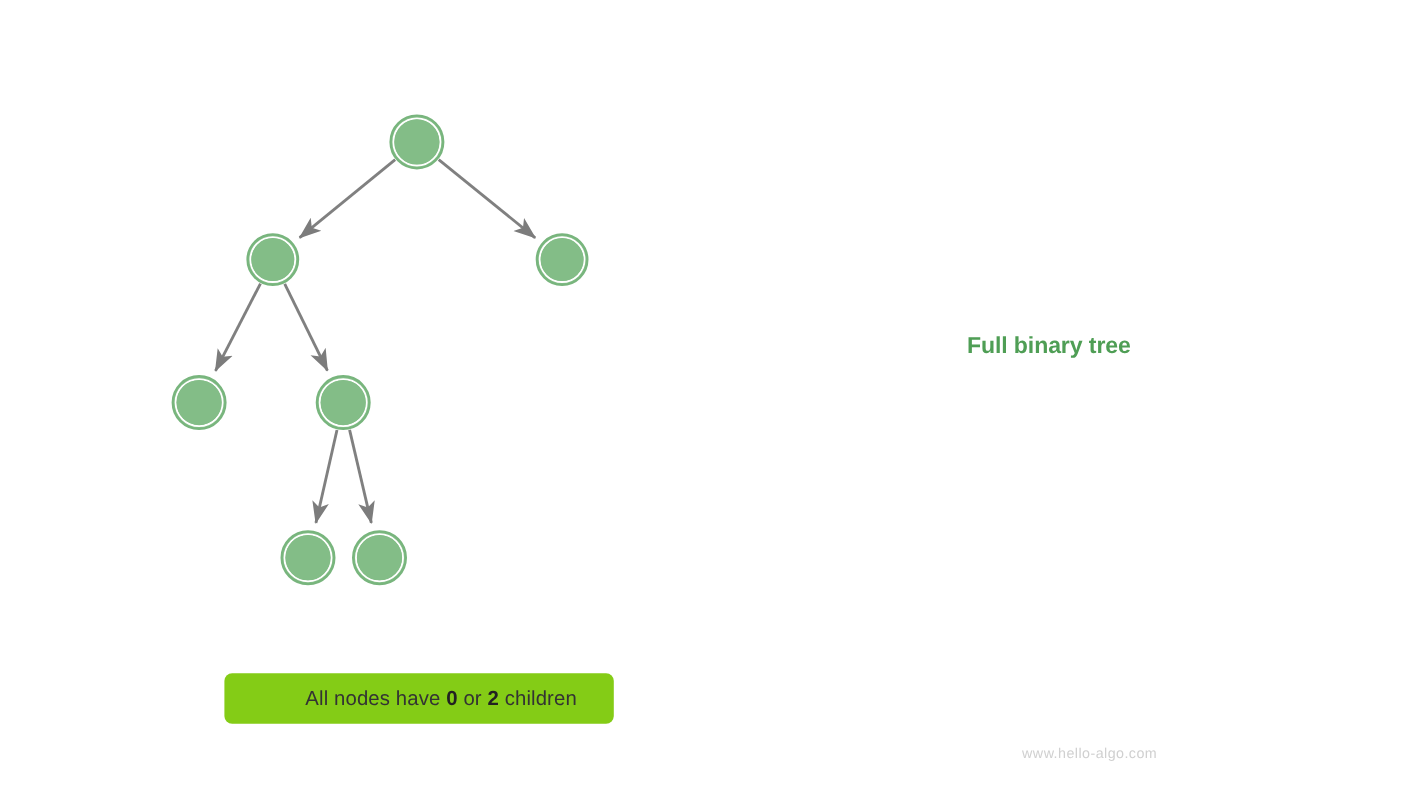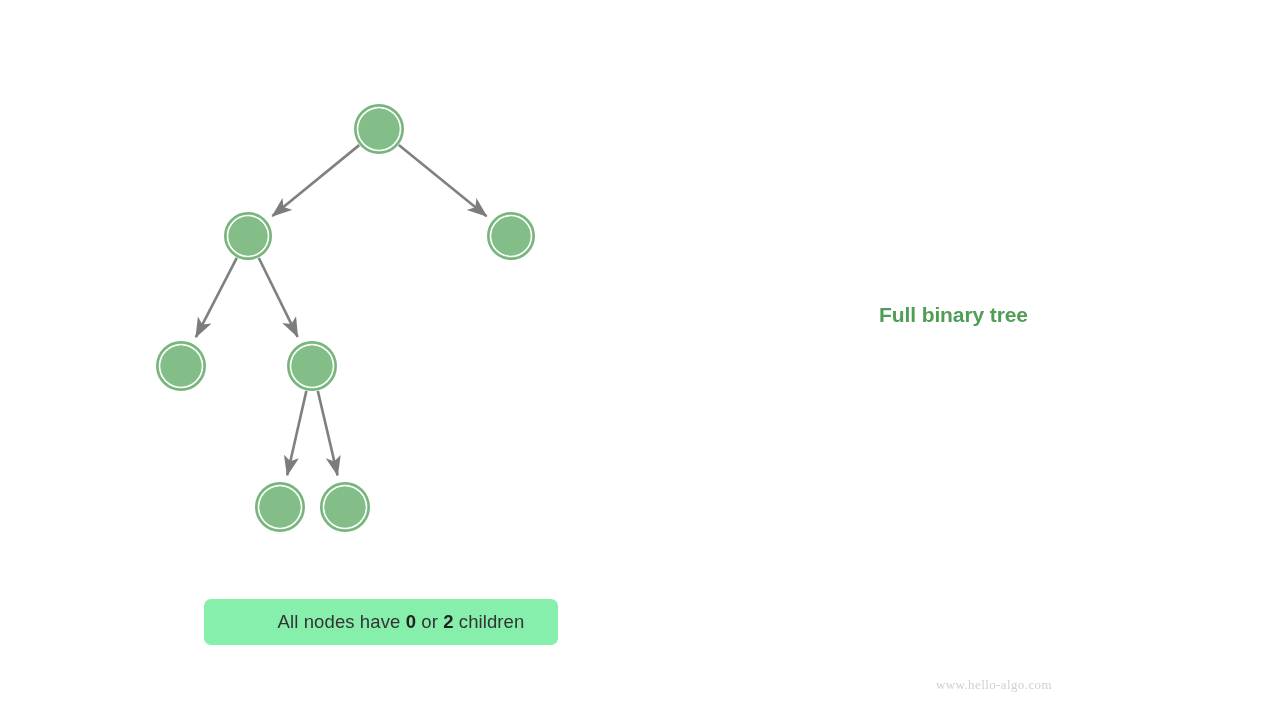--- a/index.html
+++ b/index.html
@@ -43,24 +43,24 @@
     font-weight: bold;
     color: #4f9e55;
     letter-spacing: -0.1px;
     white-space: nowrap;
   }
 
   
   #caption-box {
     position: absolute;
     left: 204px;
-    top: 599px;
+    top: 612px;
     width: 354px;
     height: 46px;
-    background: #86efac;
+    background: #84cc16;
     border-radius: 7px;
     display: flex;
     align-items: center;
     justify-content: center;
     box-sizing: border-box;
     padding-left: 40px;
   }
   #caption-text {
     font-size: 18.5px;
     color: #333333;
@@ -70,21 +70,21 @@
   #caption-text b {
     font-weight: bold;
     color: #222222;
   }
 
   
   #watermark {
     position: absolute;
     right: 20px;
     top: 677px;
-    font-family: Liberation Serif, serif;
+    font-family: Liberation Sans, sans-serif;
     font-size: 13px;
     color: #d0d0d0;
     letter-spacing: 0.4px;
     white-space: nowrap;
   }
 </style>
 </head>
 <body>
 
 <div id="canvas">

